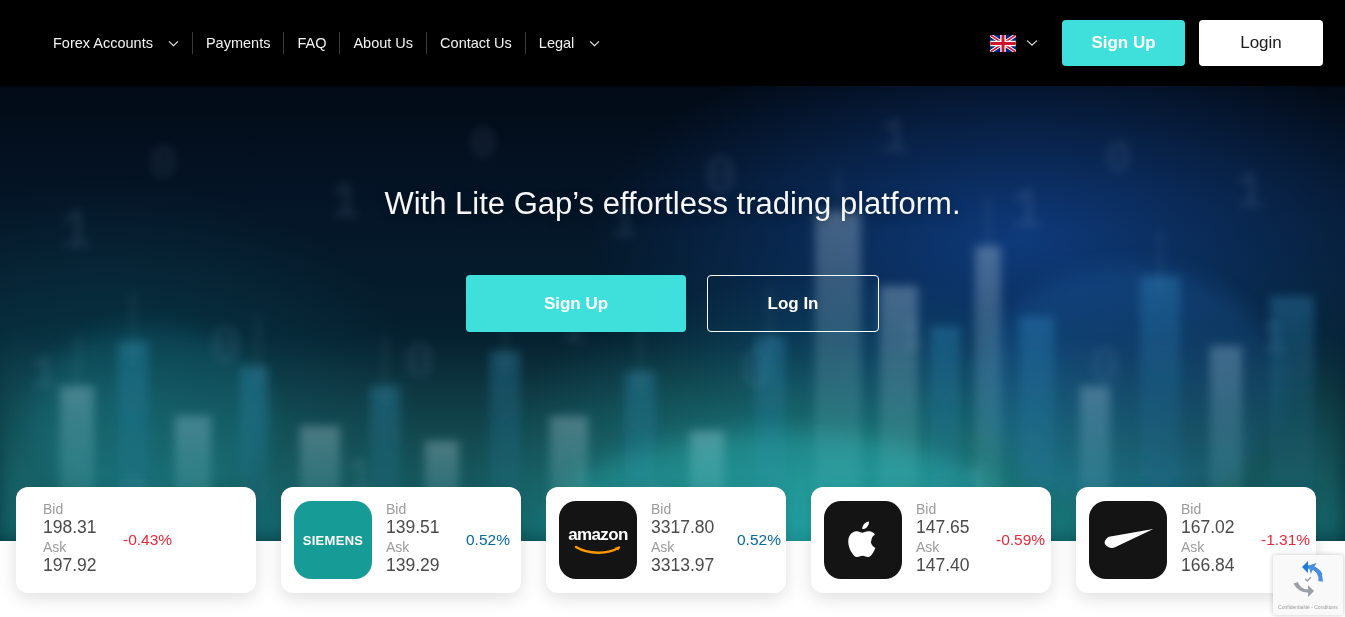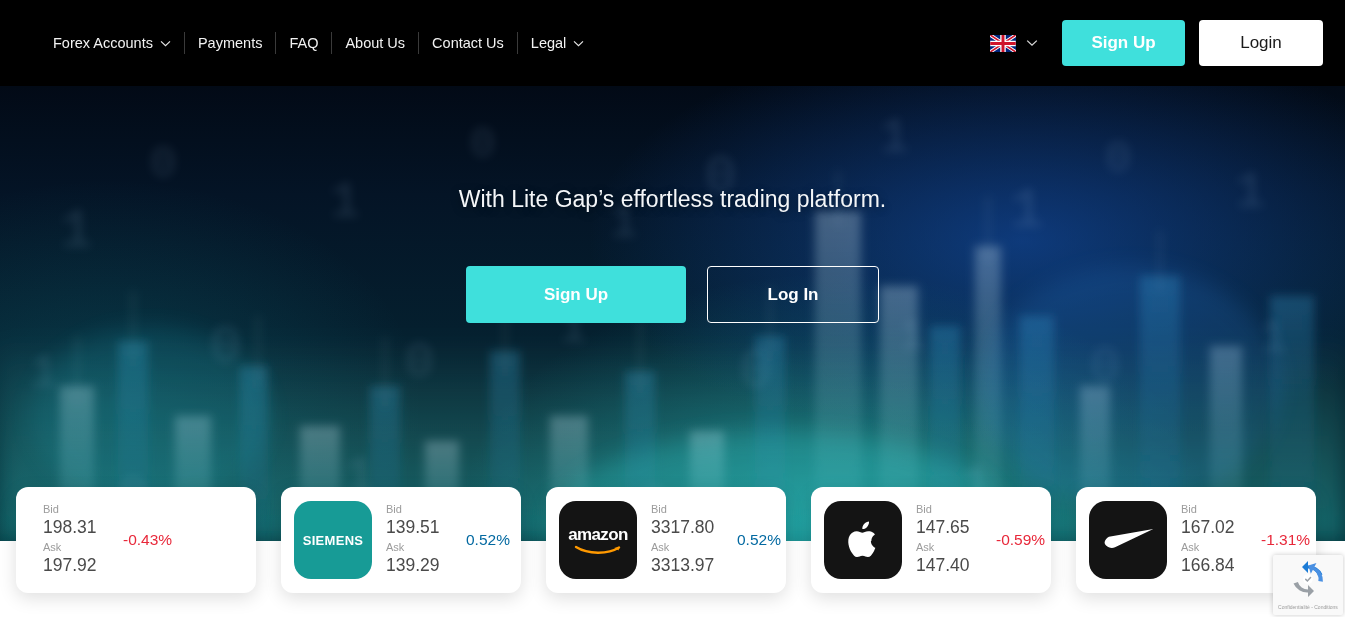--- a/index.html
+++ b/index.html
@@ -42,20 +42,21 @@
   .nav-item {
     color: #f2f2f2;
     font-size: 14.5px;
     padding: 0 13px;
     height: 22px;
     line-height: 22px;
     display: flex; align-items: center;
     white-space: nowrap;
     border-right: 1px solid #3a3a3a;
     cursor: pointer;
+    gap: 8px;
   }
   .nav-item:last-child { border-right: none; }
   .nav-item .chev { margin-left: 7px; display: inline-block; }
   .chev svg { display: block; }
 
   
   .header-right {
     margin-left: auto;
     display: flex; align-items: center;
     margin-right: 22px;
@@ -119,21 +120,21 @@
   .hero-title {
     color: #ffffff;
     font-size: 73px;
     font-weight: 700;
     letter-spacing: -0.5px;
     line-height: 1.05;
     text-shadow: 0 2px 14px rgba(0,0,0,0.35);
   }
   .hero-sub {
     color: #f4f6f8;
-    font-size: 23px;
+    font-size: 31px;
     font-weight: 400;
     margin-top: 44px;
     text-shadow: 0 2px 10px rgba(0,0,0,0.4);
   }
   .hero-cta {
     margin-top: 53px;
     display: flex; justify-content: center;
     gap: 21px;
   }
   .btn-hero-signup {
@@ -187,21 +188,21 @@
   }
   .t-body {
     display: flex;
     align-items: center;
     margin-left: 14px;
     flex: 1;
   }
   .t-prices { width: 76px; }
   .t-lbl {
     color: #9b9b9b;
-    font-size: 11px;
+    font-size: 14px;
     line-height: 14px;
   }
   .t-val {
     color: #4a4a4a;
     font-size: 17.5px;
     line-height: 22px;
     margin-bottom: 2px;
   }
   .t-chg {
     font-size: 15.5px;

